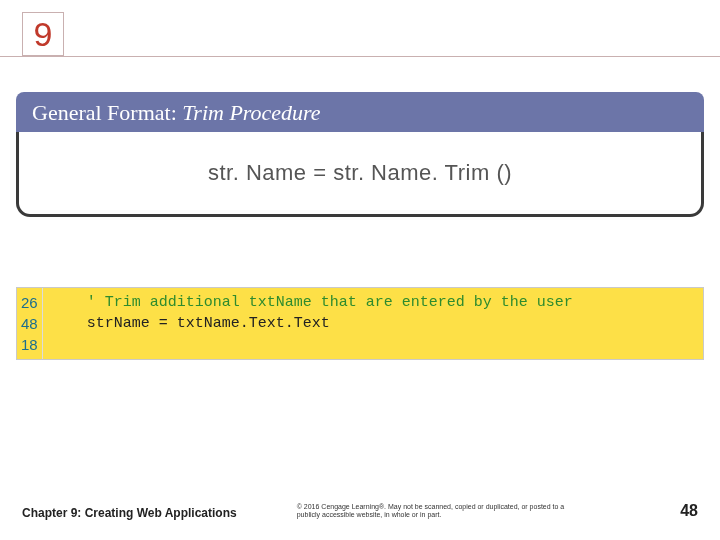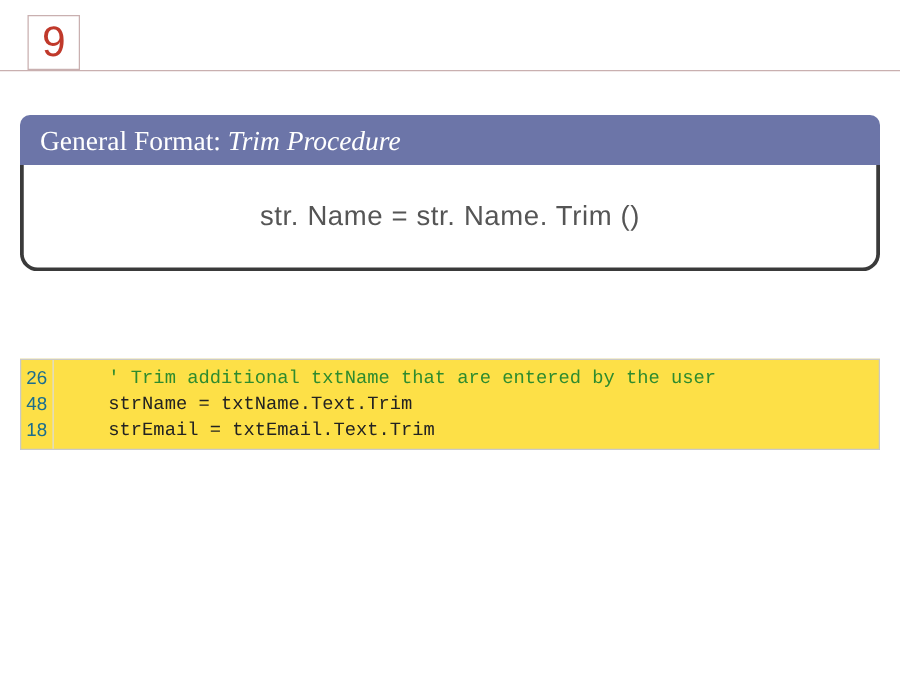--- a/index.html
+++ b/index.html
@@ -51,17 +51,22 @@
       </div>
     </div>
   </div>
 
   <div class="code-fig">
     <div class="gutter">
         <div>26</div>
         <div>48</div>
         <div>18</div>
       </div>
-    <div class="code"><div class="cmt">    ' Trim additional txtName that are entered by the user</div><div class="code-line">    strName = txtName.Text.Trim</div><div class="code-line">    strEmail = txtEmail.Text.Trim</div></div>
+    <div class="code"><div class="cmt">    ' Trim additional txtName that are entered by the user</div><div class="code-line">    strName = txtName.Text.Text</div></div>
   </div>
 
+  <div class="footer">
+    <div class="chapter-title">Chapter 9: Creating Web Applications</div>
+    <div class="copyright">© 2016 Cengage Learning®. May not be scanned, copied or duplicated, or posted to a publicly accessible website, in whole or in part.</div>
+    <div class="pagenum">48</div>
+  </div>
 
 </div>
 
 </body></html>

